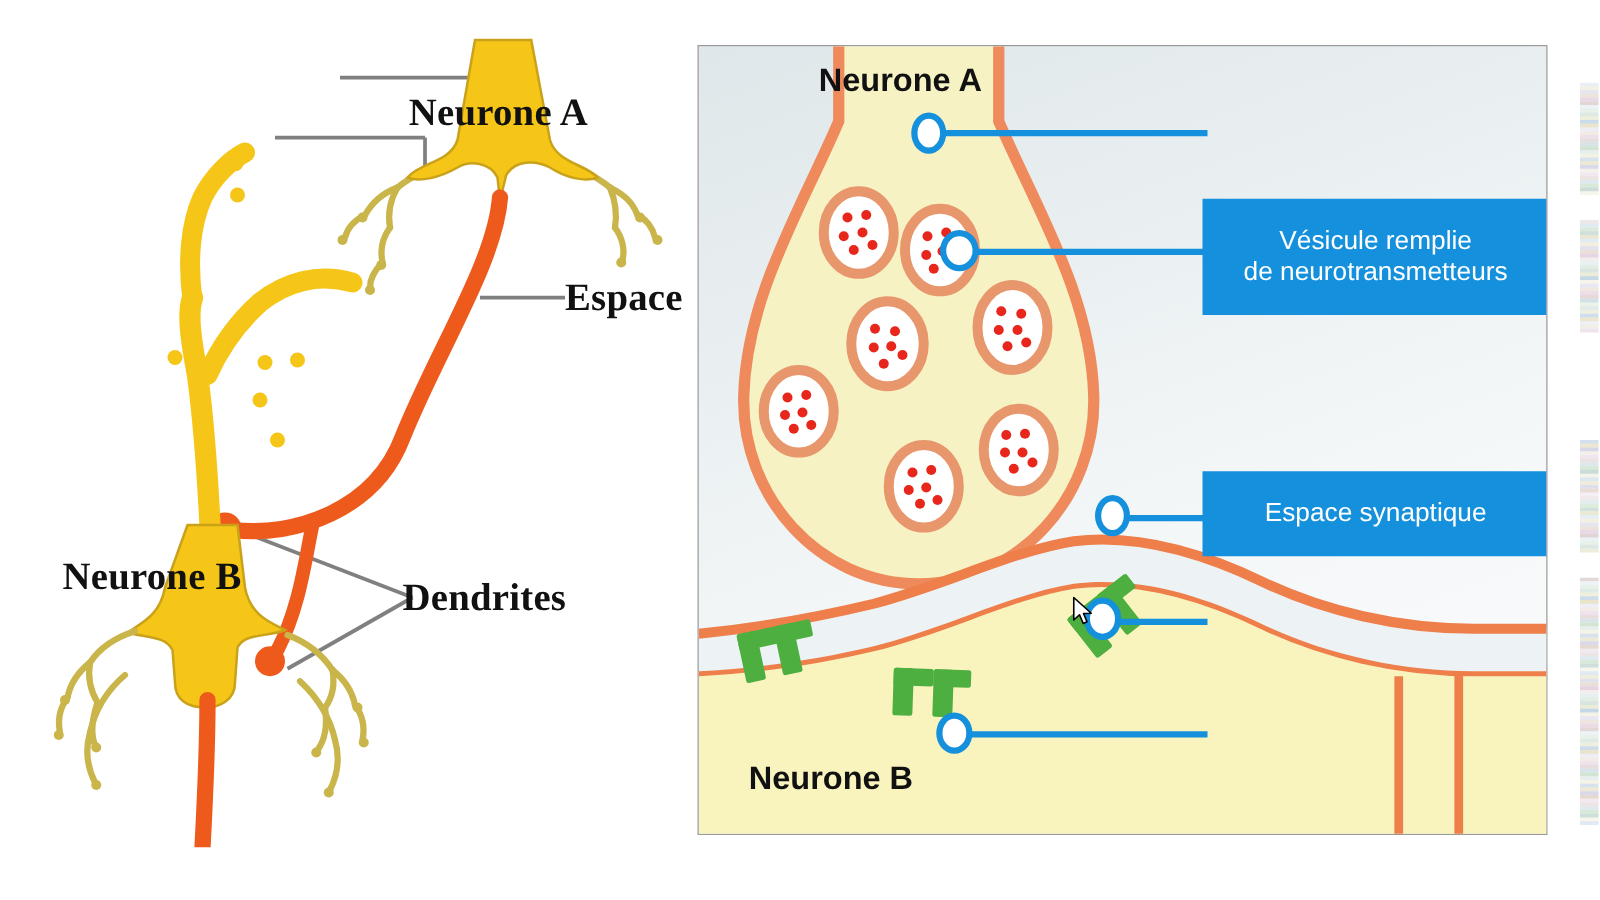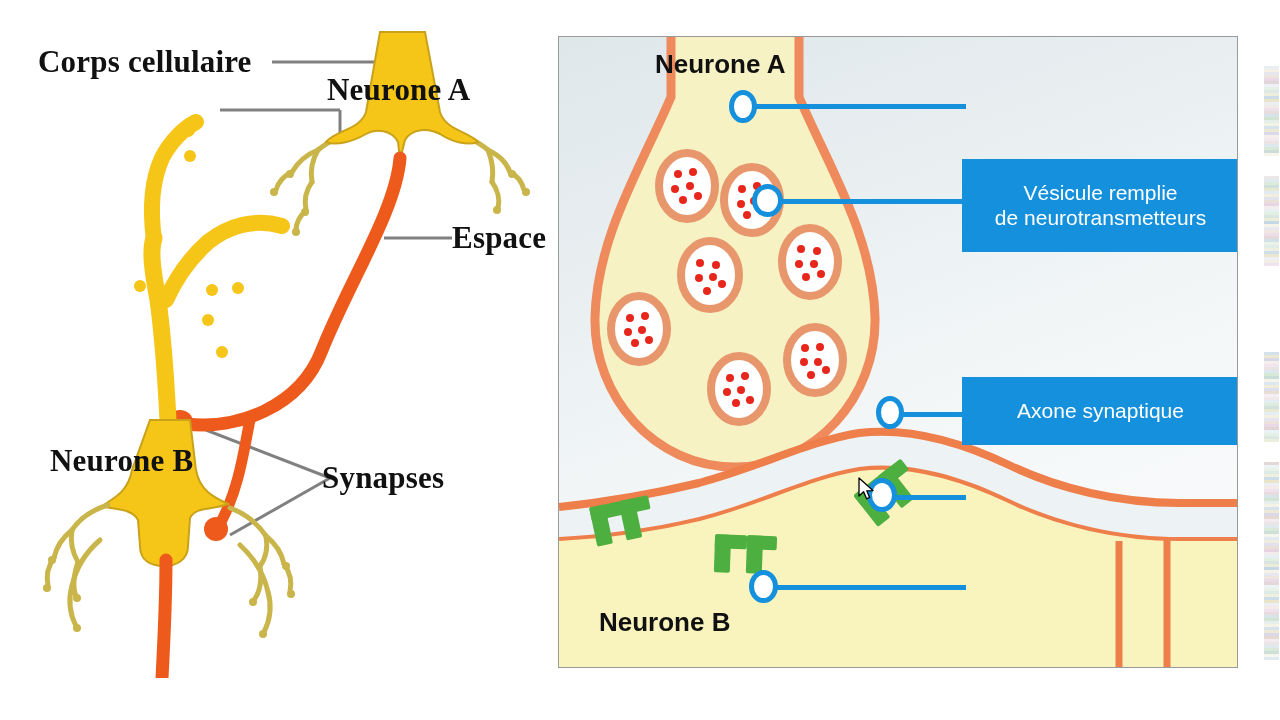--- a/index.html
+++ b/index.html
@@ -178,25 +178,24 @@
         <circle cx="286" cy="566" r="4"></circle>
           <circle cx="291" cy="594" r="4"></circle>
         <circle cx="263" cy="634" r="4"></circle>
           <circle cx="253" cy="602" r="4"></circle>
       </g>
 
       <path d="M166,560 C166,600 164,640 162,678" fill="none" stroke="#EE5A1B" stroke-width="13" stroke-linecap="round"></path>
     </g>
   </svg>
 
-  <div class="ld-label" id="lbl-corps">Corps cellulaire</div>
   <div class="ld-label" id="lbl-neuroneA">Neurone A</div>
   <div class="ld-label" id="lbl-axone">Espace</div>
   <div class="ld-label" id="lbl-neuroneB">Neurone B</div>
-  <div class="ld-label" id="lbl-synapses">Synapses</div>
+  <div class="ld-label" id="lbl-synapses">Dendrites</div>
 </div>
 
 <div id="right-panel">
 
   <svg class="scene" width="680" height="632" viewBox="0 0 680 632">
 
     <path d="M0,500 C40,498 90,492 140,480 C200,465 250,438 300,430
              C350,424 400,438 450,462 C500,486 560,500 620,500 L680,500 L680,632 L0,632 Z" fill="#F9F4BE"></path>
 
     <path d="M0,500 C40,498 90,492 140,480 C200,465 250,438 300,430
@@ -342,21 +341,21 @@
   <div class="ring" id="ring-rec"></div>
   <div class="ring" id="ring-post"></div>
 
   <div class="callout-box" id="box-ves">
     <span>
       <span>Vésicule remplie</span><br>
       <span>de neurotransmetteurs</span>
     </span>
   </div>
   <div class="callout-box" id="box-esp">
-    <span>Axone synaptique</span>
+    <span>Espace synaptique</span>
   </div>
 </div>
 
 <div id="thumb-strip">
   <div class="thumb" style="top:66px;height:92px;">
       <i style="background: rgb(127, 169, 201); opacity: 0.18; height: 3px;"></i>
       <i style="background: rgb(208, 196, 140); opacity: 0.23; height: 3px;"></i>
       <i style="background: rgb(168, 168, 207); opacity: 0.29; height: 3px;"></i>
       <i style="background: rgb(203, 176, 154); opacity: 0.34; height: 3px;"></i>
       <i style="background: rgb(201, 160, 192); opacity: 0.4; height: 3px;"></i>

